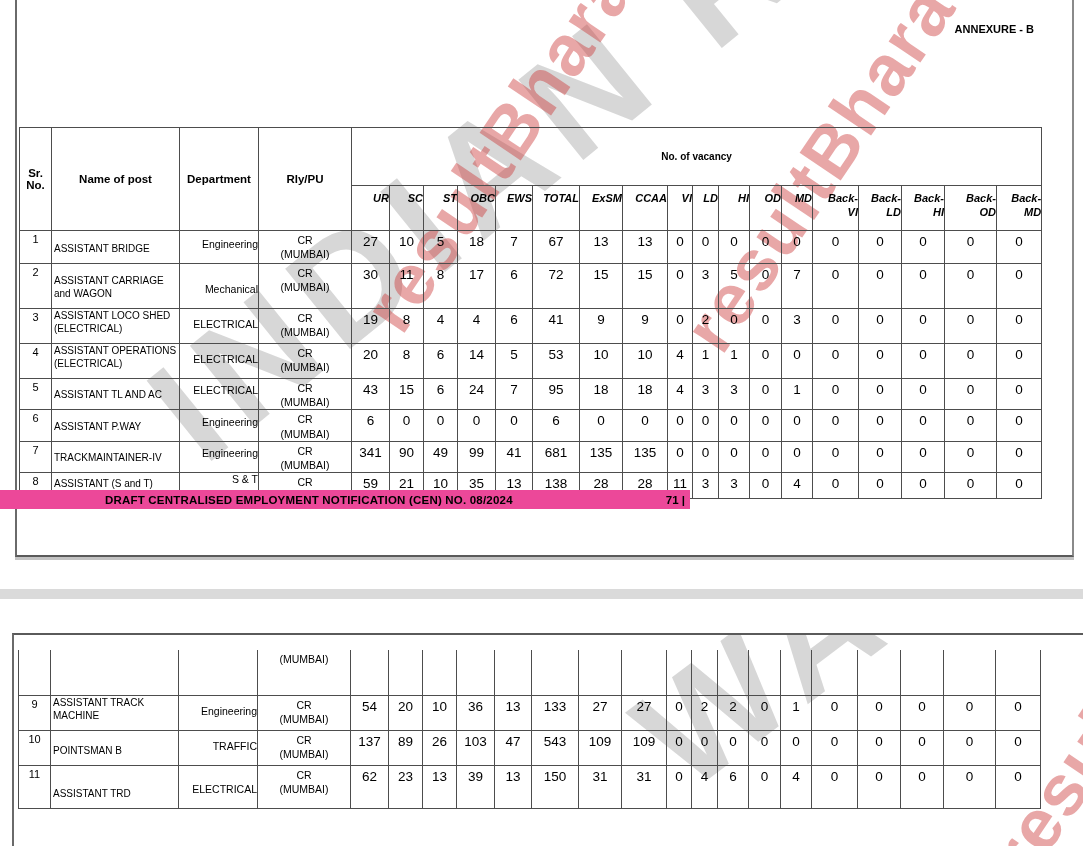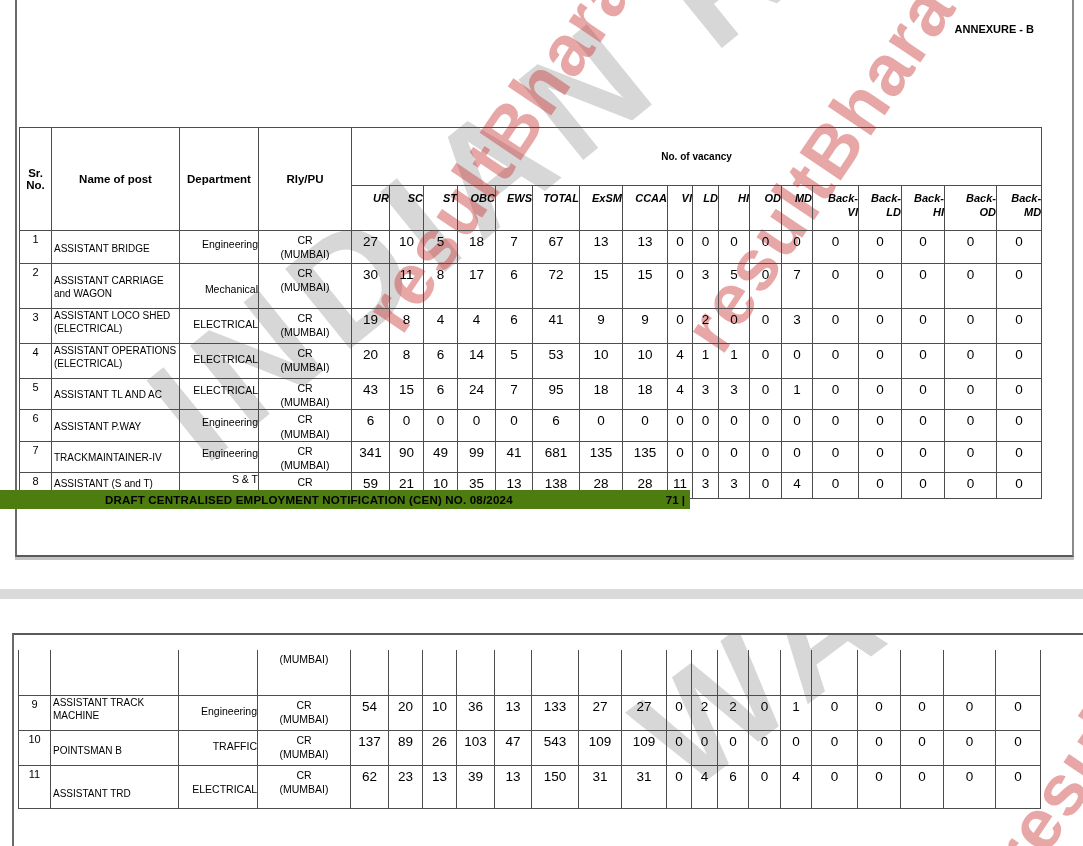--- a/index.html
+++ b/index.html
@@ -43,21 +43,21 @@
   th.group-h { font-size:10px;  font-weight:bold; text-align:center; vertical-align:middle; }
   th.sub-h   { font-size:11px;  font-weight:bold; text-align:right; vertical-align:top;
                padding-top:5px; white-space:pre-line; line-height:1.3;font-style:italic; }
 
   td.c-sr   { text-align:center; vertical-align:top;    font-size:11px;   padding-top:2px; }
   td.c-name { vertical-align:bottom; font-size:10px;   padding:0 2px 8px; line-height:1.3; }
   td.c-dept { text-align:right; vertical-align:bottom; font-size:10.5px; padding-bottom:13px; }
   td.c-rly  { text-align:center; vertical-align:top;    font-size:10.5px; white-space:pre-line; padding-top:2px; line-height:1.35; }
   td.c-num  { text-align:center; vertical-align:top;    font-size:13.5px; padding-top:3px; }
 
-  .footer-bar { position:absolute; left:0; top:490px; width:690px; height:19px; background:#4d7c0f;
+  .footer-bar { position:absolute; left:0; top:490px; width:690px; height:19px; background:#ec4899;
                 display:flex; align-items:center; z-index:5; font-size:11.5px; font-weight:600; }
   .footer-text { margin-left:105px; letter-spacing:0.2px; }
   .footer-page { margin-left:auto; margin-right:5px; }
 
   .divider-strip { position:absolute; left:0; top:589px; width:1083px; height:10px; background:#dadada; z-index:0; }
 
   .wm { position:absolute; transform-origin:0 0; white-space:nowrap; font-weight:bold; z-index:0; pointer-events:none; }
   .wm-gray1 { left:100px; top:360px; transform:rotate(-39deg); font-size:150px; letter-spacing:14px; color:rgba(110,110,110,0.28); }
   .wm-red1  { left:330px; top:300px; transform:rotate(-56deg); font-size:72px; letter-spacing:2px; color:rgba(205,60,60,0.45); }
   .wm-red2  { left:650px; top:320px; transform:rotate(-56deg); font-size:72px; letter-spacing:2px; color:rgba(205,60,60,0.45); }

